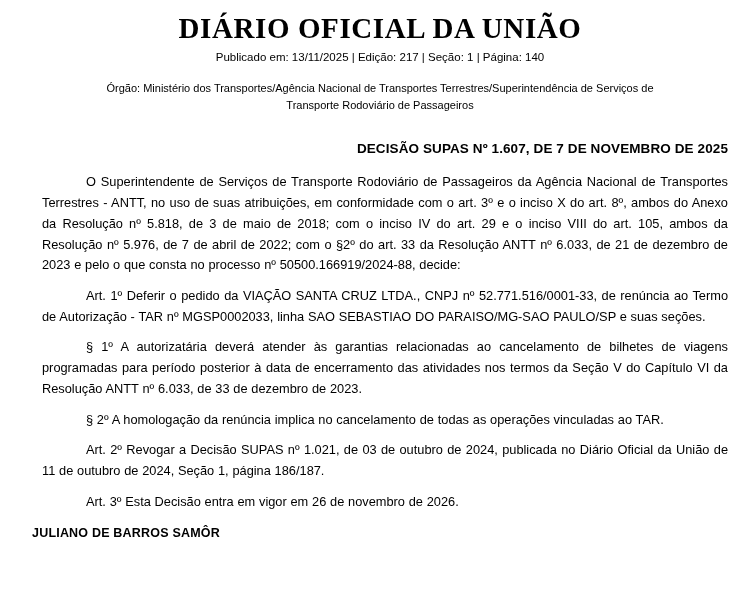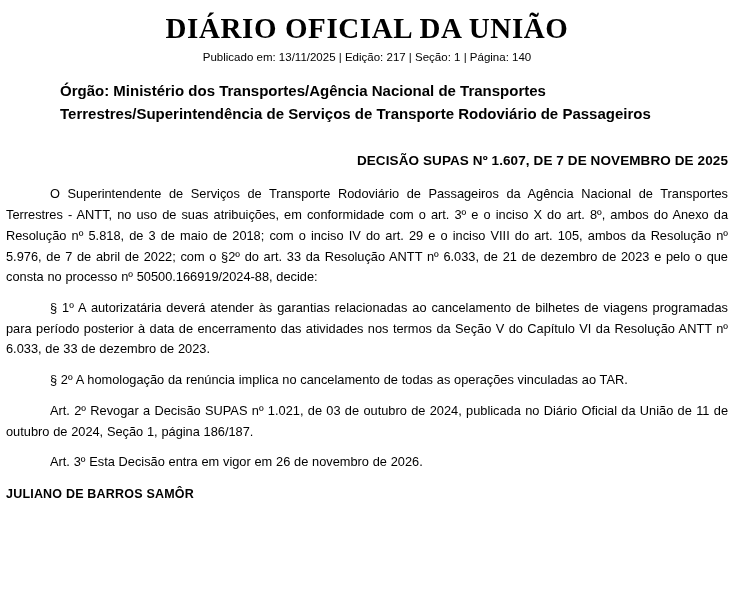--- a/index.html
+++ b/index.html
@@ -10,58 +10,59 @@
   }
   body {
     width: 750px;
     min-height: 616px;
     font-family: "Liberation Sans", sans-serif;
     color: #000000;
   }
   .page {
     width: 750px;
     box-sizing: border-box;
-    padding: 6px 22px 10px 6px;
+    padding: 6px 22px 10px 32px;
   }
   .masthead {
     text-align: center;
     font-family: "Liberation Serif", serif;
     font-size: 29px;
     font-weight: 700;
     letter-spacing: 0.6px;
     line-height: 1.12;
     margin: 6px 0 6px 0;
     color: #000;
   }
   .pubinfo {
     text-align: center;
     font-size: 11.5px;
     line-height: 1.3;
     color: #000;
     margin-bottom: 15px;
   }
   .organ {
-    font-size: 15px;
-    font-weight: 700;
+    text-align: center;
+    font-size: 11px;
+    font-weight: 400;
     line-height: 1.5;
     margin: 0 54px 16px 54px;
     color: #000;
   }
   .doc-title {
     text-align: right;
     font-size: 13.5px;
     font-weight: 700;
     margin: 28px 0 16px 0;
     letter-spacing: 0.1px;
   }
   p.body-par {
     text-align: justify;
     font-size: 12.8px;
     line-height: 1.62;
-    margin: 0 0 10px 0;
+    margin: 0 0 10px 10px;
     text-indent: 44px;
     word-spacing: 0.2px;
   }
   .signature {
     text-align: left;
     font-size: 12.5px;
     font-weight: 700;
     margin: 14px 0 2px 0;
     letter-spacing: 0.2px;
   }
@@ -73,20 +74,21 @@
 
   <div class="masthead">DIÁRIO OFICIAL DA UNIÃO</div>
 
   <div class="pubinfo">Publicado em: 13/11/2025 | Edição: 217 | Seção: 1 | Página: 140</div>
 
   <div class="organ">Órgão: Ministério dos Transportes/Agência Nacional de Transportes Terrestres/Superintendência de Serviços de Transporte Rodoviário de Passageiros</div>
 
   <div class="doc-title">DECISÃO SUPAS Nº 1.607, DE 7 DE NOVEMBRO DE 2025</div>
 
   <p class="body-par">O Superintendente de Serviços de Transporte Rodoviário de Passageiros da Agência Nacional de Transportes Terrestres - ANTT, no uso de suas atribuições, em conformidade com o art. 3º e o inciso X do art. 8º, ambos do Anexo da Resolução nº 5.818, de 3 de maio de 2018; com o inciso IV do art. 29 e o inciso VIII do art. 105, ambos da Resolução nº 5.976, de 7 de abril de 2022; com o §2º do art. 33 da Resolução ANTT nº 6.033, de 21 de dezembro de 2023 e pelo o que consta no processo nº 50500.166919/2024-88, decide:</p>
+  <p class="body-par">Art. 1º Deferir o pedido da VIAÇÃO SANTA CRUZ LTDA., CNPJ nº 52.771.516/0001-33, de renúncia ao Termo de Autorização - TAR nº MGSP0002033, linha SAO SEBASTIAO DO PARAISO/MG-SAO PAULO/SP e suas seções.</p>
   <p class="body-par">§ 1º A autorizatária deverá atender às garantias relacionadas ao cancelamento de bilhetes de viagens programadas para período posterior à data de encerramento das atividades nos termos da Seção V do Capítulo VI da Resolução ANTT nº 6.033, de 33 de dezembro de 2023.</p>
   <p class="body-par">§ 2º A homologação da renúncia implica no cancelamento de todas as operações vinculadas ao TAR.</p>
   <p class="body-par">Art. 2º Revogar a Decisão SUPAS nº 1.021, de 03 de outubro de 2024, publicada no Diário Oficial da União de 11 de outubro de 2024, Seção 1, página 186/187.</p>
   <p class="body-par">Art. 3º Esta Decisão entra em vigor em 26 de novembro de 2026.</p>
 
   <div class="signature">JULIANO DE BARROS SAMÔR</div>
 
 </div>
 
 </body></html>

